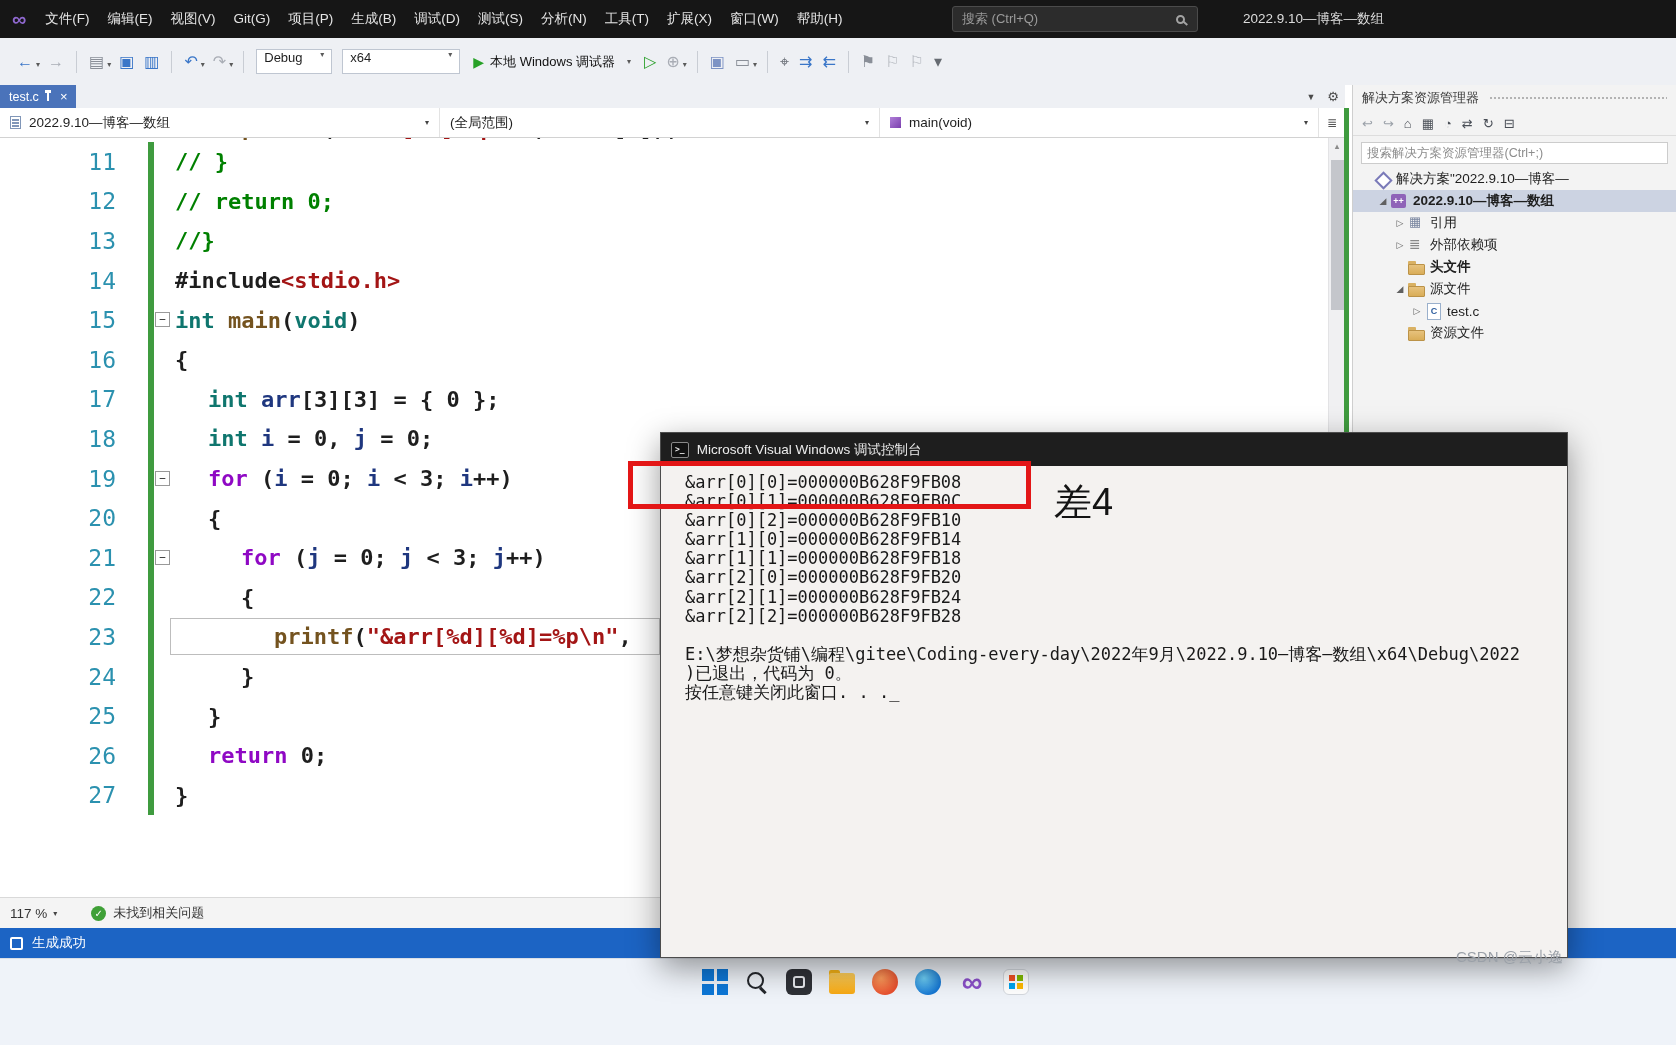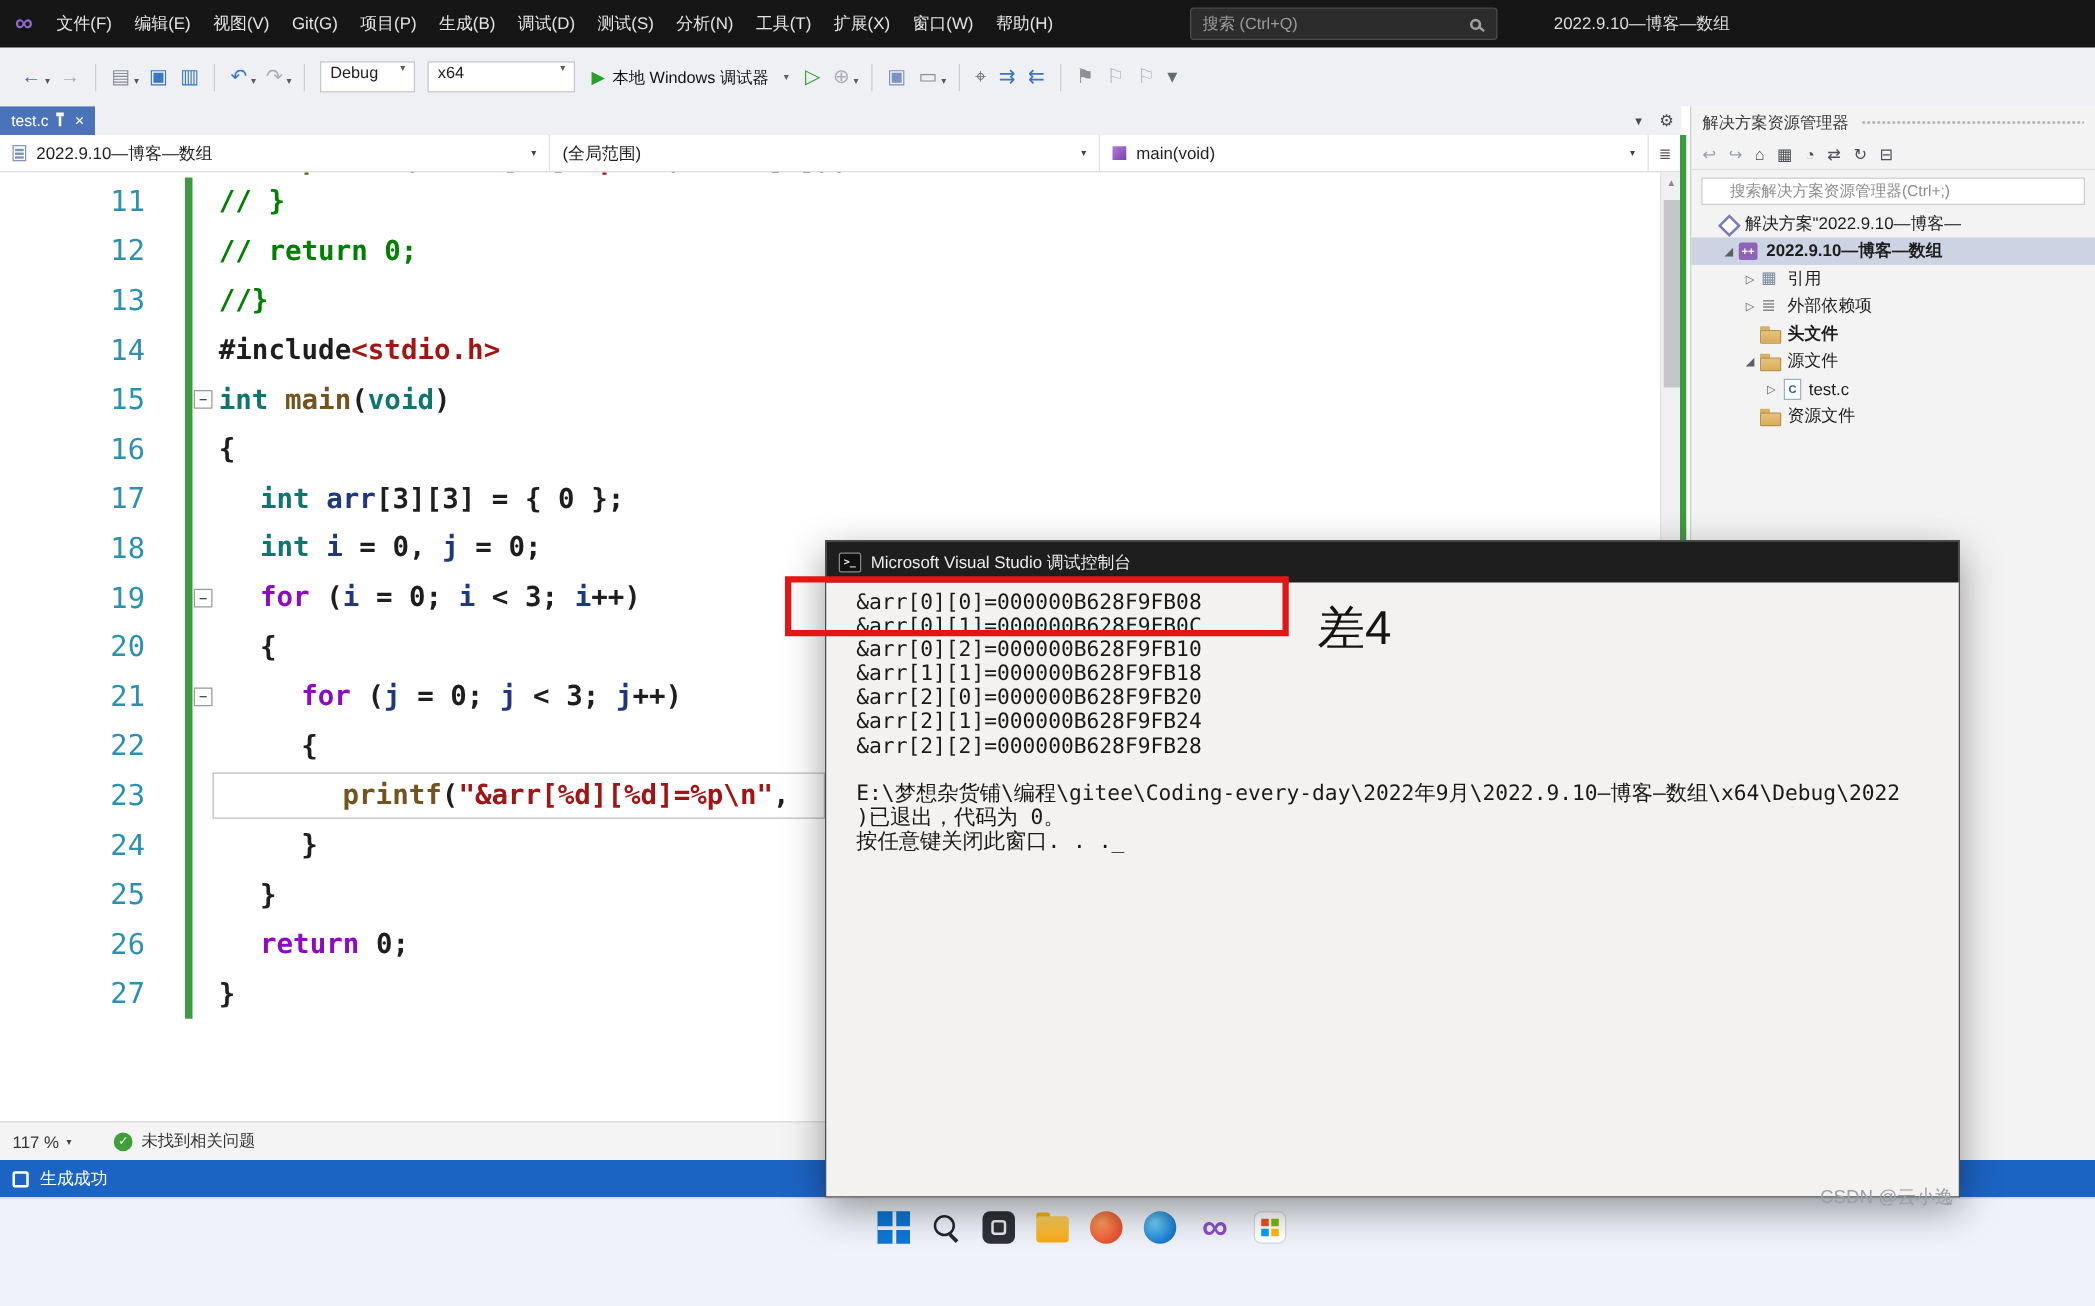--- a/index.html
+++ b/index.html
@@ -75,21 +75,21 @@
   .problems{margin-left:7px;font-size:13px;}
   .build-bar{position:absolute;left:0;top:928px;width:100%;height:30px;background:#1c64c4;display:flex;align-items:center;color:#fff;font-size:13.5px;z-index:3;}
   .build-ico{width:13px;height:13px;border:2px solid #fff;border-radius:2px;margin:0 9px 0 10px;}
 
   
   .solution-explorer{position:absolute;left:1352px;top:85px;width:324px;height:843px;background:#f3f3f3;border-left:1px solid #cfcfcf;z-index:2;}
   .se-header{height:26px;display:flex;align-items:center;padding:0 9px;font-size:13px;color:#3a3a3a;white-space:nowrap;}
   .se-dots{flex:1;height:4px;margin-left:10px;background-image:radial-gradient(circle,#b3b3b3 1px,transparent 1.3px);background-size:4px 4px;}
   .se-toolbar{height:25px;display:flex;align-items:center;gap:10px;padding:0 9px;border-bottom:1px solid #ddd;}
   .se-ico{font-size:13px;line-height:1;}
-  .se-search{margin:6px 8px 4px;height:22px;background:#fff;border:1px solid #ccc;display:flex;align-items:center;padding:0 22px;font-size:12.5px;color:#8d8d8d;white-space:nowrap;overflow:hidden;}
+  .se-search{margin:6px 8px 4px;height:22px;background:#fff;border:1px solid #ccc;display:flex;align-items:center;padding:0 5px;font-size:12.5px;color:#8d8d8d;white-space:nowrap;overflow:hidden;}
   .se-tree{font-size:13.5px;color:#1e1e1e;margin-top:2px;}
   .tree-row{height:22px;display:flex;align-items:center;white-space:nowrap;overflow:hidden;}
   .tree-row.sel{background:#ccd3e2;}
   .twist{width:14px;flex:0 0 auto;font-size:9px;color:#606060;text-align:center;}
   .ti{width:18px;height:16px;position:relative;margin-right:5px;flex:0 0 auto;}
   .ti-solution::after{content:"";position:absolute;left:4px;top:3px;width:9px;height:9px;border:2px solid #7a7ab8;background:#fff;transform:rotate(45deg);}
   .ti-cpp::after{content:"++";position:absolute;left:1px;top:1px;width:15px;height:14px;background:#8f63b8;color:#fff;font:700 9px/14px "Liberation Sans",sans-serif;text-align:center;border-radius:2px;}
   .ti-ref::after{content:"▦";position:absolute;left:2px;top:-1px;font-size:13px;color:#7a86a0;}
   .ti-dep::after{content:"≣";position:absolute;left:2px;top:-1px;font-size:14px;color:#888;}
   .ti-folder::before{content:"";position:absolute;left:1px;top:2px;width:8px;height:4px;background:#d9b163;border-radius:1px 1px 0 0;}
@@ -395,26 +395,27 @@
           <span class="twist"></span>
           <span class="ti ti-folder"></span>
           <span class="tree-label">资源文件</span>
         </div>
       </div>
   </div>
 
   <div class="console">
     <div class="console-title">
       <span class="console-ico">&gt;_</span>
-      <span>Microsoft Visual Studio 调试控制台</span>
+      <span>Microsoft Visual Windows 调试控制台</span>
     </div>
     <div class="console-body">
         <div class="console-line">&amp;arr[0][0]=000000B628F9FB08</div>
         <div class="console-line">&amp;arr[0][1]=000000B628F9FB0C</div>
         <div class="console-line">&amp;arr[0][2]=000000B628F9FB10</div>
+        <div class="console-line">&amp;arr[1][0]=000000B628F9FB14</div>
         <div class="console-line">&amp;arr[1][1]=000000B628F9FB18</div>
         <div class="console-line">&amp;arr[2][0]=000000B628F9FB20</div>
         <div class="console-line">&amp;arr[2][1]=000000B628F9FB24</div>
         <div class="console-line">&amp;arr[2][2]=000000B628F9FB28</div>
         <div class="console-line">&nbsp;</div>
         <div class="console-line">E:\梦想杂货铺\编程\gitee\Coding-every-day\2022年9月\2022.9.10—博客—数组\x64\Debug\2022</div>
         <div class="console-line">)已退出，代码为 0。</div>
         <div class="console-line">按任意键关闭此窗口. . ._</div>
       </div>
   </div>

